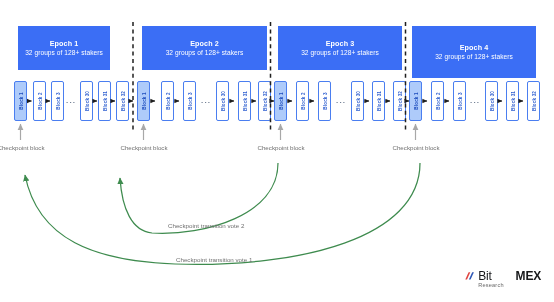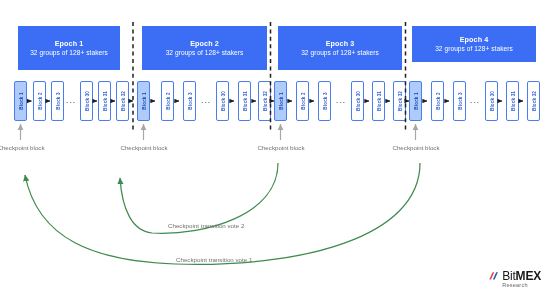--- a/index.html
+++ b/index.html
@@ -46,47 +46,47 @@
     position:absolute;top:143px;width:70px;text-align:center;
     font-size:6.2px;color:#6f6f6f;line-height:1.55;
   }
 
   .bitmex{
     position:absolute;right:13px;bottom:13px;
     text-align:left;line-height:1;
   }
   .bitmex .wm{display:flex;align-items:center;}
   .bitmex .word{font-size:12px;color:#17181a;letter-spacing:-.2px;}
-  .bitmex .word b{font-weight:bold;}
+  .bitmex .word b{font-weight:bold;padding-left:24px;}
   .bitmex .res{font-size:5.6px;color:#6a6a6a;letter-spacing:.2px;margin-top:1.5px;margin-left:14px;}
 
   svg.overlay{position:absolute;left:0;top:0;width:554px;height:302px;overflow:visible;}
   .vote-label{
     position:absolute;text-align:center;
     font-size:6.2px;color:#6f6f6f;white-space:nowrap;
   }
 </style>
 </head>
 <body>
 
 <div id="stage">
 
-  <div class="epoch-box" style="left:18px;top:26px;width:102px;height:44px;">
+  <div class="epoch-box" style="left:18px;top:26px;width:92px;height:44px;">
     <div class="epoch-title">Epoch 1</div>
     <div class="epoch-sub">32 groups of 128+ stakers</div>
   </div>
   <div class="epoch-box" style="left:142px;top:26px;width:125px;height:44px;align-items:center;">
     <div class="epoch-title">Epoch 2</div>
     <div class="epoch-sub">32 groups of 128+ stakers</div>
   </div>
   <div class="epoch-box" style="left:278px;top:26px;width:124px;height:44px;">
     <div class="epoch-title">Epoch 3</div>
     <div class="epoch-sub">32 groups of 128+ stakers</div>
   </div>
-  <div class="epoch-box" style="left:412px;top:26px;width:124px;height:36px;">
+  <div class="epoch-box" style="left:412px;top:26px;width:124px;height:52px;">
     <div class="epoch-title">Epoch 4</div>
     <div class="epoch-sub">32 groups of 128+ stakers</div>
   </div>
 
   <div class="block checkpoint" style="left:14px;">
     <span class="blabel">Block 1</span>
     </div>
   <div class="block" style="left:33px;">
     <span class="blabel">Block 2</span>
     </div>

